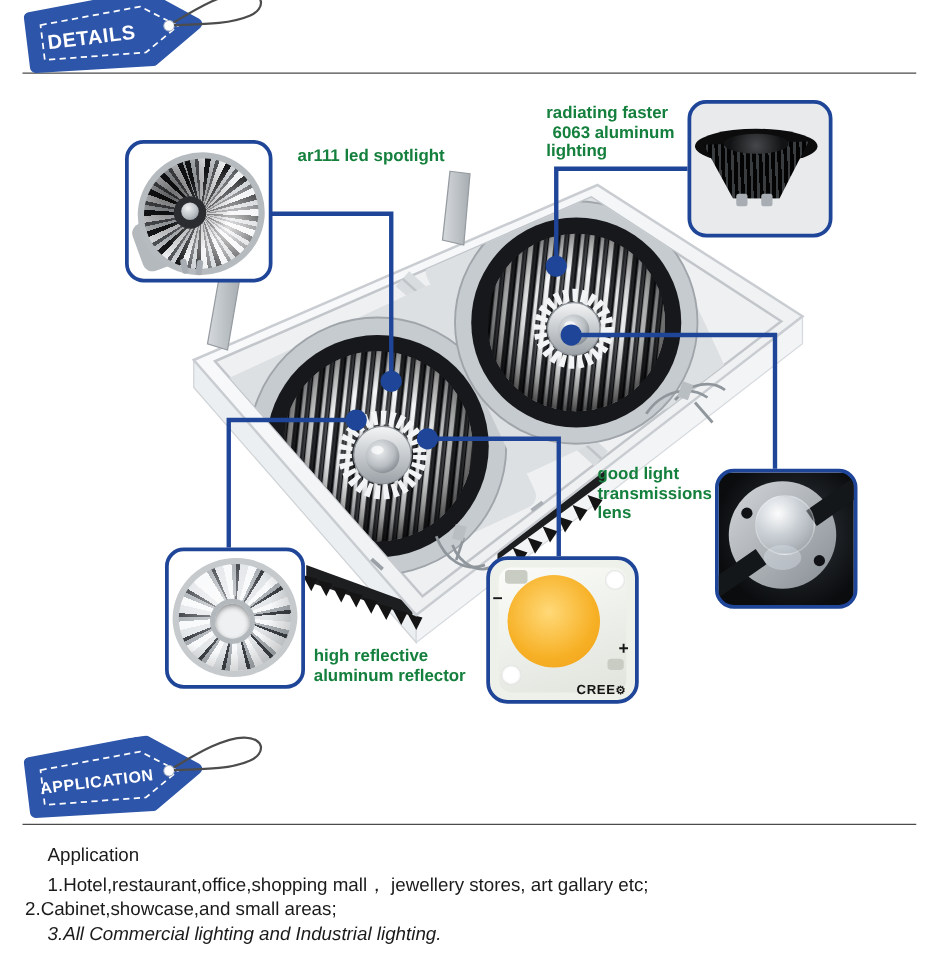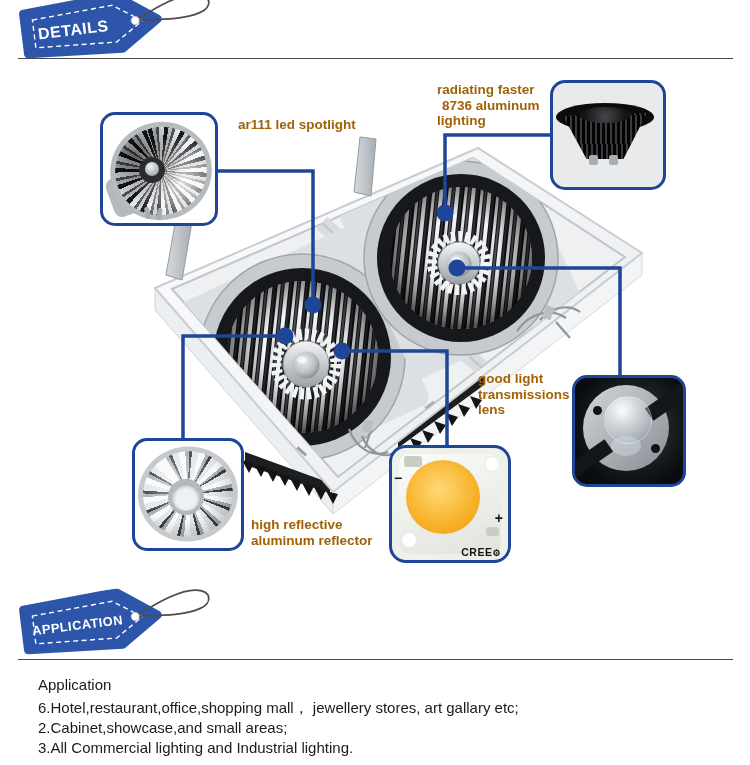--- a/index.html
+++ b/index.html
@@ -5,21 +5,21 @@
   html,body{margin:0;padding:0;background:#fff;}
   #canvas{position:relative;width:750px;height:765px;background:#ffffff;overflow:hidden;
           font-family:"Liberation Sans",sans-serif;}
   .abs{position:absolute;}
   
   .tag{position:absolute;width:210px;height:62px;transform:rotate(-7deg);transform-origin:20px 30px;z-index:6;}
   .tag text{font-family:"Liberation Sans",sans-serif;font-weight:bold;fill:#ffffff;letter-spacing:.5px;}
   
   .rule{position:absolute;left:18px;width:715px;height:1px;background:#4b4b4b;z-index:1;}
   
-  .blabel{position:absolute;color:#a16207;font-weight:bold;font-size:13.5px;line-height:15.5px;z-index:5;white-space:nowrap;}
+  .blabel{position:absolute;color:#15803d;font-weight:bold;font-size:13.5px;line-height:15.5px;z-index:5;white-space:nowrap;}
   
   .pbox{position:absolute;border:3.5px solid #1e4598;border-radius:15px;overflow:hidden;background:#fff;z-index:4;}
   
   .sp-body{position:absolute;left:6px;top:58px;width:44px;height:40px;background:#b4b9be;border-radius:8px;transform:rotate(-20deg);}
   .sp-face{position:absolute;left:7px;top:7px;width:92px;height:88px;border-radius:50%;border:5px solid #b6bbc0;
      background:
        radial-gradient(circle at 30% 25%, rgba(0,0,0,.55), rgba(0,0,0,0) 55%),
        radial-gradient(circle at 68% 70%, rgba(255,255,255,.85), rgba(255,255,255,0) 55%),
        repeating-conic-gradient(#17181a 0 6deg,#caced2 6deg 11deg,#55585c 11deg 15deg,#eff0f2 15deg 22deg);
      transform:rotate(-18deg);}
@@ -244,21 +244,21 @@
       <div class="chip-brand">
         <span>CREE</span><span style="font-size:9px;">⚙</span>
       </div>
     </div>
   </div>
 
   <div class="blabel" style="left:238px;top:117px;">ar111 led spotlight</div>
 
   <div class="blabel" style="left:437px;top:82px;">
     <div>radiating faster</div>
-    <div style="padding-left:5px;">8736 aluminum</div>
+    <div style="padding-left:5px;">6063 aluminum</div>
     <div>lighting</div>
   </div>
 
   <div class="blabel" style="left:478px;top:371px;">
     <div>good light</div>
     <div>transmissions</div>
     <div>lens</div>
   </div>
 
   <div class="blabel" style="left:251px;top:517px;">
@@ -272,17 +272,17 @@
       <polygon points="12,10 106,4 144,31 106,56 12,50" fill="#2d55a9" stroke="#2d55a9" stroke-width="9" stroke-linejoin="round"></polygon>
       <polygon points="20,17 101,12 129,31 101,49 20,45" fill="none" stroke="#ffffff" stroke-width="1.4" stroke-dasharray="5,3.5"></polygon>
       <circle cx="122" cy="30" r="4.2" fill="#ffffff" stroke="#aab4c8" stroke-width="0.8"></circle>
       <path d="M126,28 C148,18 170,9 185,11 C201,13 201,26 187,30 C170,35 148,32 126,30" fill="none" stroke="#4c4c4c" stroke-width="1.8"></path>
       <text x="18" y="36" font-size="12.8">APPLICATION</text>
     </svg>
   </div>
   <div class="rule" style="top:659px;"></div>
 
   <div class="apptext" style="left:38px;top:676px;">Application</div>
-  <div class="apptext" style="left:38px;top:699px;">6.Hotel,restaurant,office,shopping mall， jewellery stores, art gallary etc;</div>
-  <div class="apptext" style="left:38px;top:719px;">2.Cabinet,showcase,and small areas;</div>
-  <div class="apptext" style="left:38px;top:739px;">3.All Commercial lighting and Industrial lighting.</div>
+  <div class="apptext" style="left:38px;top:699px;">1.Hotel,restaurant,office,shopping mall， jewellery stores, art gallary etc;</div>
+  <div class="apptext" style="left:20px;top:719px;">2.Cabinet,showcase,and small areas;</div>
+  <div class="apptext" style="left:38px;top:739px;font-style:italic;">3.All Commercial lighting and Industrial lighting.</div>
 
 </div>
 
 </body></html>

